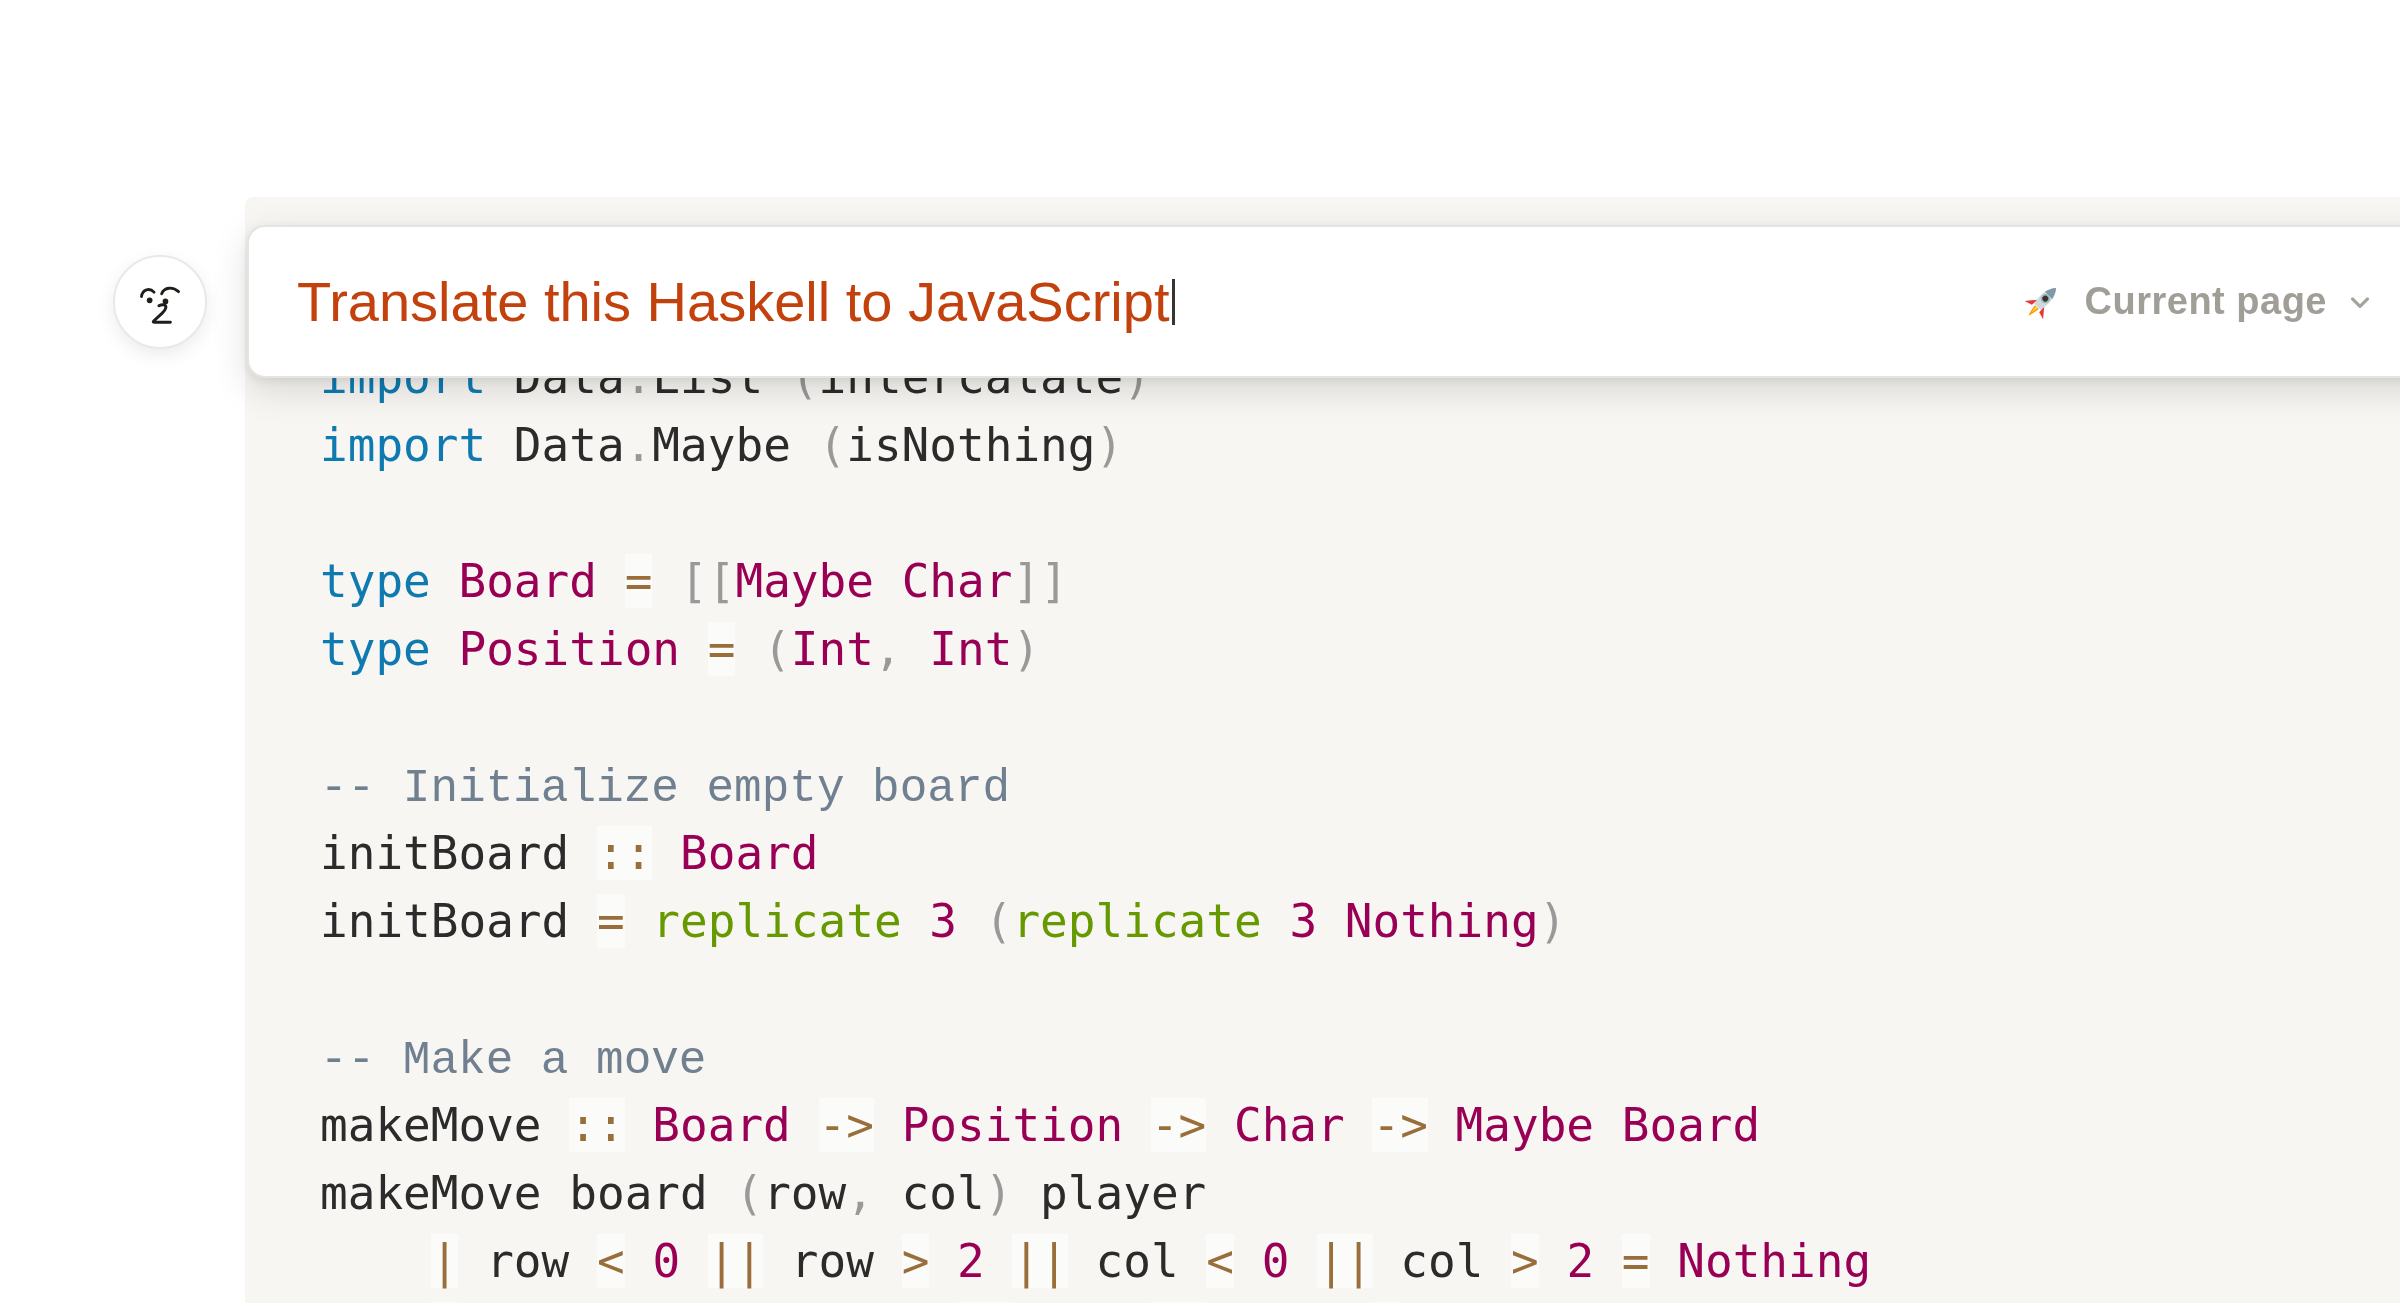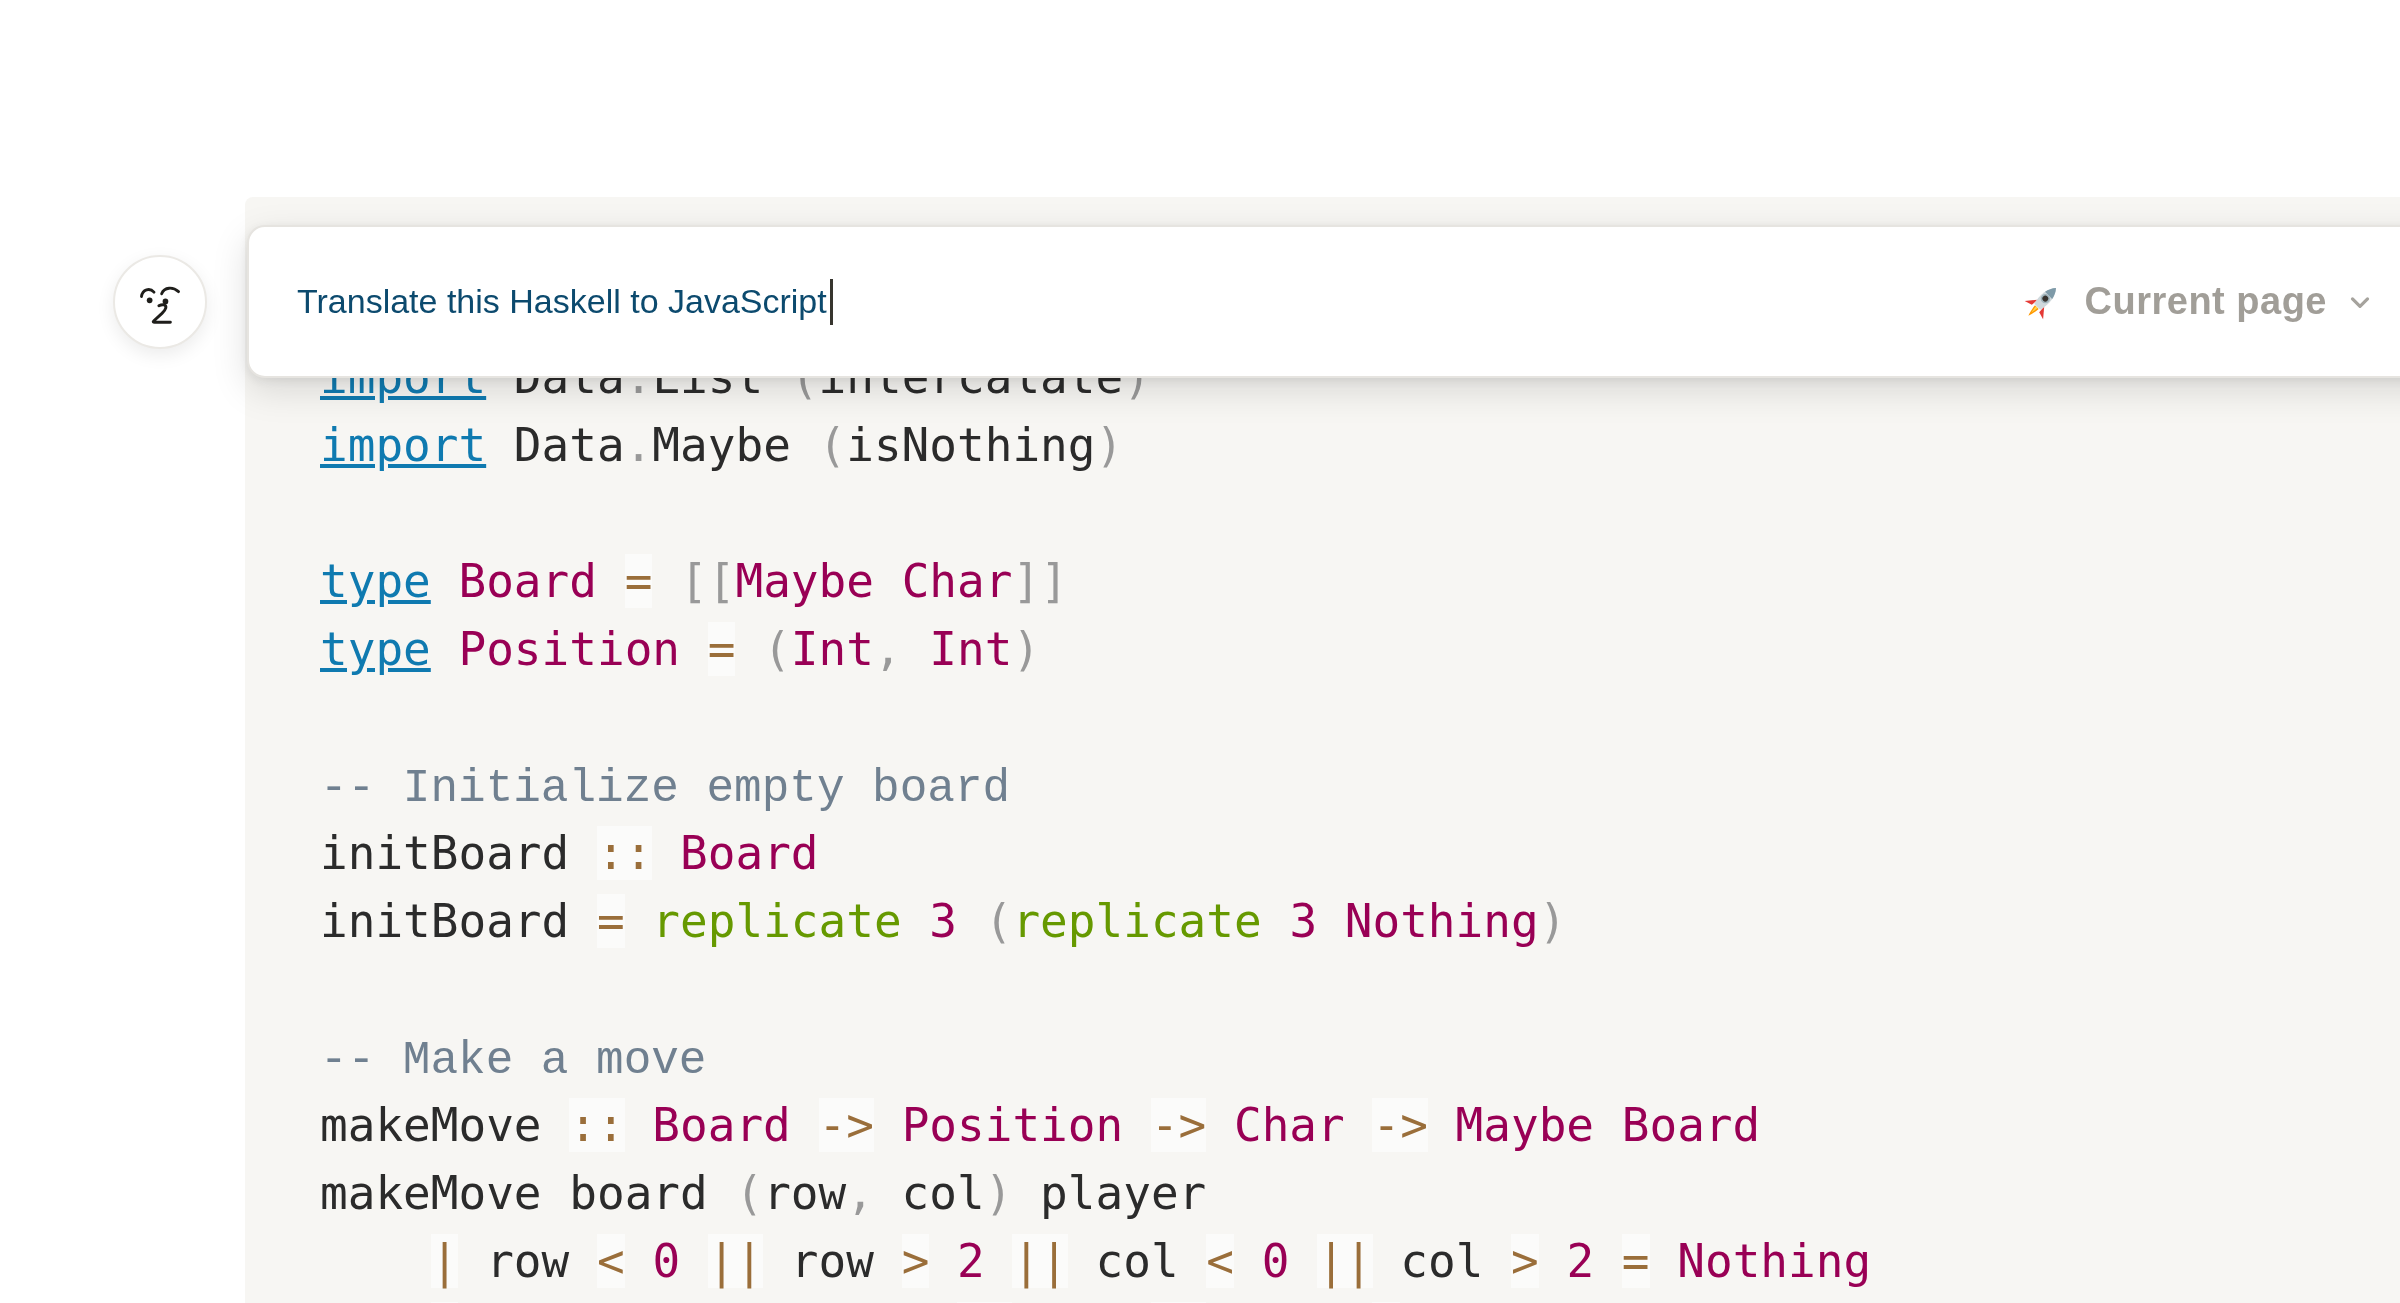--- a/index.html
+++ b/index.html
@@ -7,35 +7,35 @@
   .page{position:relative;width:2400px;height:1303px;background:#ffffff;}
 
   
   .code-block{position:absolute;left:245px;top:197px;right:-30px;bottom:-30px;
               background:var(--code-bg,#f7f6f3);border-radius:8px;}
   .code{margin:0;padding:146px 0 0 75px;
         font-family:"DejaVu Sans Mono","Liberation Mono",monospace;
         font-size:46px;line-height:68px;color:var(--c-pl,#2b2b2b);
         white-space:pre;}
   .code-line{height:68px;}
-  .tk-kw{color:var(--c-kw,#0f7ab0);text-decoration:underline;}
+  .tk-kw{color:var(--c-kw,#0f7ab0);}
   .tk-cn{color:var(--c-cn,#990055);}
   .tk-fn{color:var(--c-fn,#669900);}
   .tk-cm{color:var(--c-cm,#708090);font-family:Liberation Mono, monospace;}
   .tk-pu{color:var(--c-pu,#999999);}
   .tk-pl{color:var(--c-pl,#2b2b2b);}
   .tk-op{color:var(--c-op,#9a6e3a);background:rgba(255,255,255,0.55);}
 
   
   .ai-popup{position:absolute;left:247px;top:225px;width:2230px;height:153px;
             background:#ffffff;border:2px solid #e6e4e0;border-radius:18px;
             box-shadow:0 12px 36px rgba(15,15,15,0.13),0 3px 10px rgba(15,15,15,0.07);
             box-sizing:border-box;display:flex;align-items:center;
             padding:0 100px 0 48px;}
-  .ai-text{font-size:34px;color:#0c4a6e;display:flex;align-items:center;white-space:nowrap;}
+  .ai-text{font-size:56px;color:#c2410c;display:flex;align-items:center;white-space:nowrap;}
   .caret{display:inline-block;width:3px;height:46px;background:#37352f;margin-left:3px;
          animation:blink 1.1s steps(1) infinite;}
   @keyframes blink{50%{opacity:0;}}
   .context{margin-left:auto;display:flex;align-items:center;gap:18px;cursor:pointer;}
   .ctx-label{font-size:38px;font-weight:bold;color:#a19e98;letter-spacing:0.5px;text-align:center;}
   .rocket-icon svg{display:block;}
   .chev svg{display:block;}
 
   
   .ai-avatar{position:absolute;left:113px;top:255px;width:94px;height:94px;border-radius:50%;

